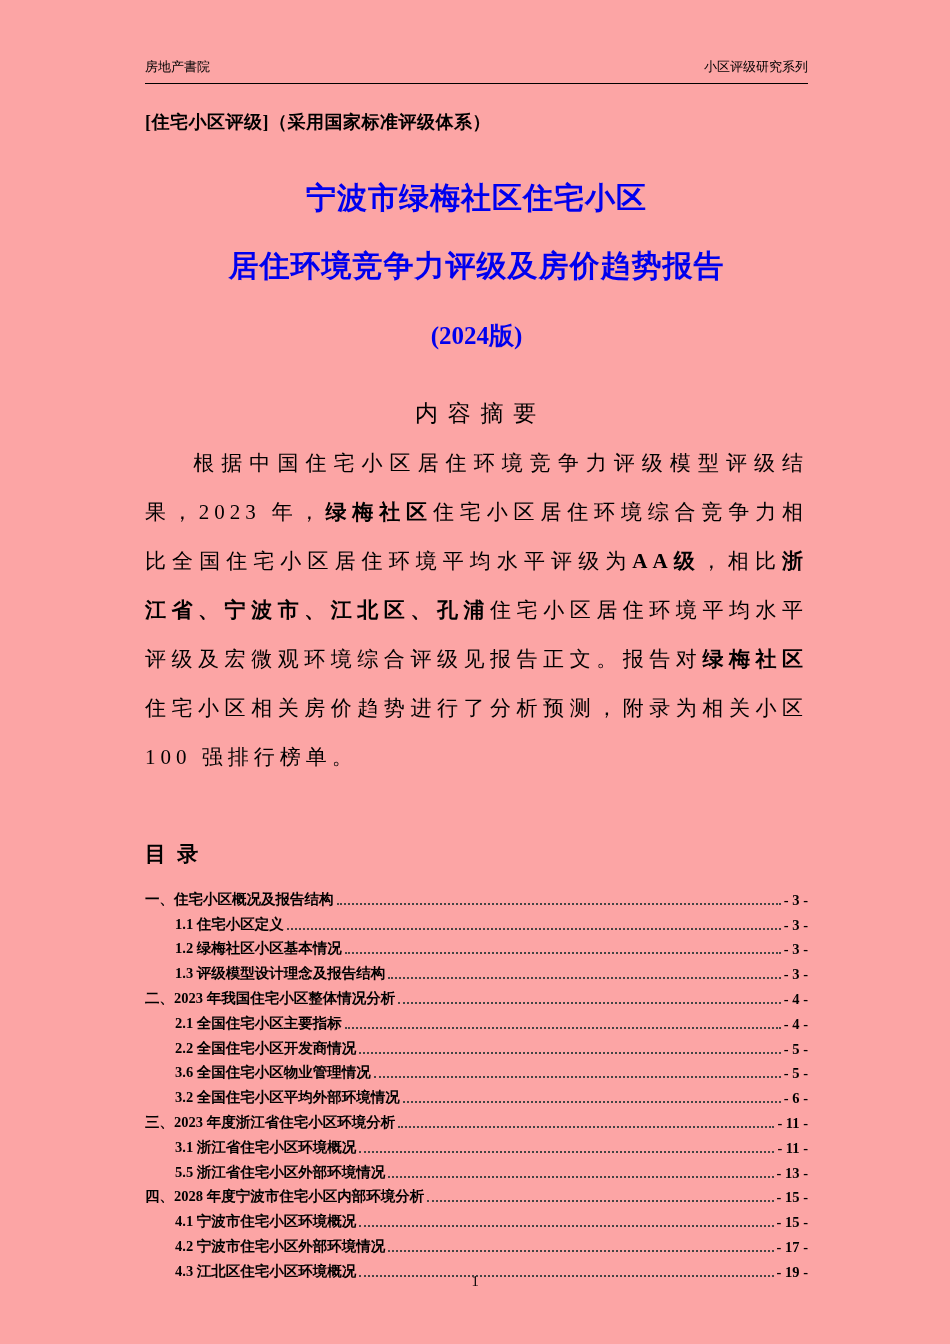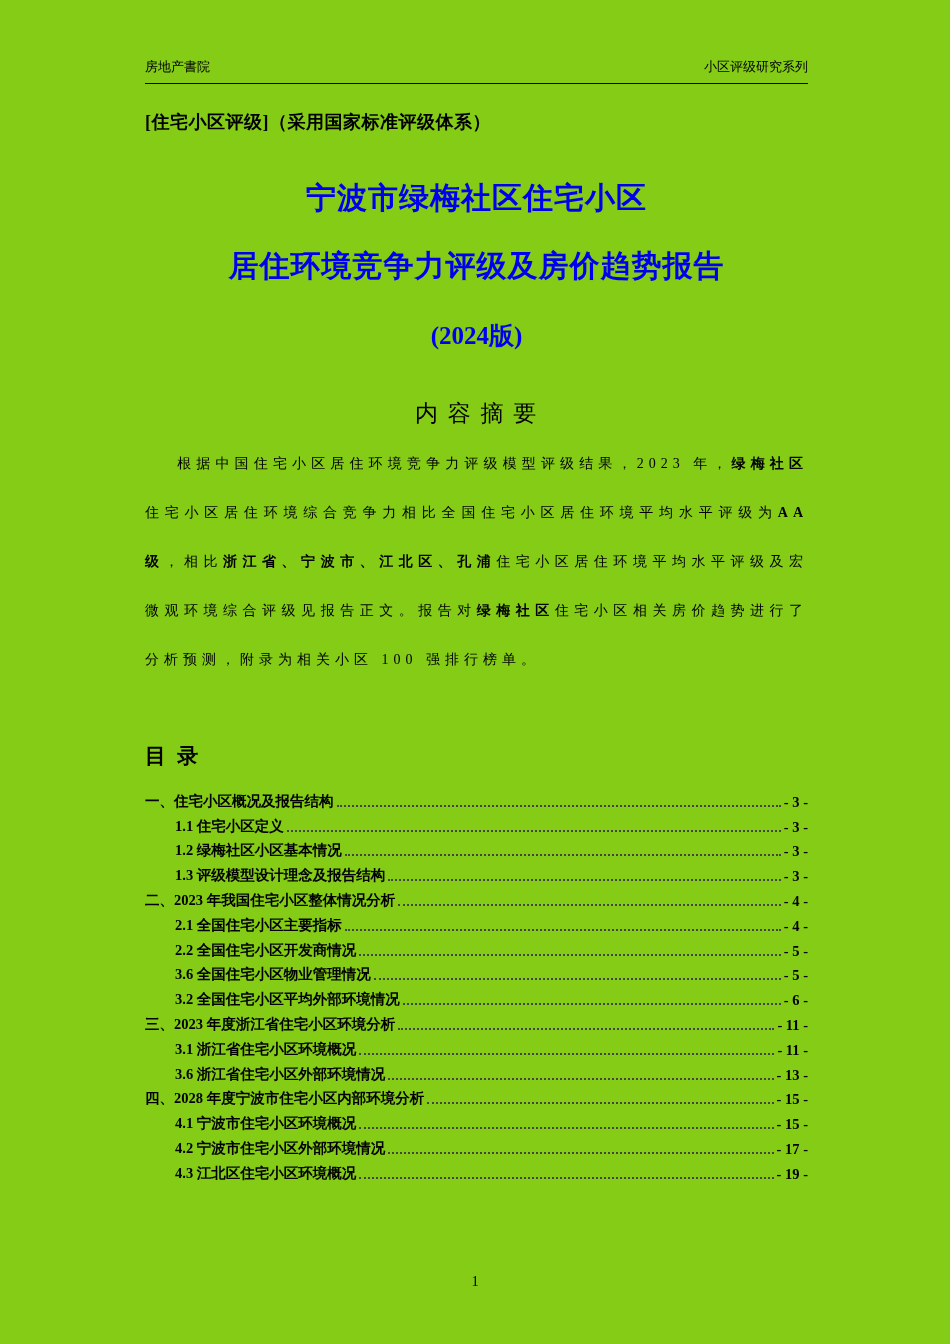--- a/index.html
+++ b/index.html
@@ -1,21 +1,21 @@
 <!DOCTYPE html>
 <html><head>
 <meta charset="utf-8">
 <style>
   * { margin: 0; padding: 0; box-sizing: border-box; }
   html, body { background: #ffffff; }
   .page {
     width: 950px;
     height: 1344px;
     margin: 0 auto;
-    background: #84cc16;
+    background: #fca5a5;
     position: relative;
     padding: 58px 142px 0 145px;
     font-family: "Liberation Serif", "DejaVu Serif", serif;
     color: #000000;
     overflow: hidden;
   }
   .doc-header {
     display: flex;
     justify-content: space-between;
     align-items: flex-end;
@@ -36,21 +36,21 @@
   .title-edition { font-size: 25px; }
   .summary-heading {
     text-align: center;
     margin-top: 46px;
     font-size: 23px;
     font-weight: normal;
     letter-spacing: 2px;
   }
   .summary-paragraph {
     margin-top: 10px;
-    font-size: 14px;
+    font-size: 21px;
     letter-spacing: 5px;
     line-height: 49px;
     text-align: justify;
     text-indent: 2.3em;
   }
   .summary-paragraph .bold { font-weight: bold; }
   .toc-heading {
     text-align: left;
     margin-top: 58px;
     font-size: 21px;
@@ -170,21 +170,21 @@
     <span class="toc-page">- 11 -</span>
   </div>
 
   <div class="toc-row level2">
     <span class="toc-label">3.1 浙江省住宅小区环境概况</span>
     <span class="toc-dots"></span>
     <span class="toc-page">- 11 -</span>
   </div>
 
   <div class="toc-row level2">
-    <span class="toc-label">3.6 浙江省住宅小区外部环境情况</span>
+    <span class="toc-label">5.5 浙江省住宅小区外部环境情况</span>
     <span class="toc-dots"></span>
     <span class="toc-page">- 13 -</span>
   </div>
 
   <div class="toc-row level1">
     <span class="toc-label">四、2028 年度宁波市住宅小区内部环境分析</span>
     <span class="toc-dots"></span>
     <span class="toc-page">- 15 -</span>
   </div>
 

